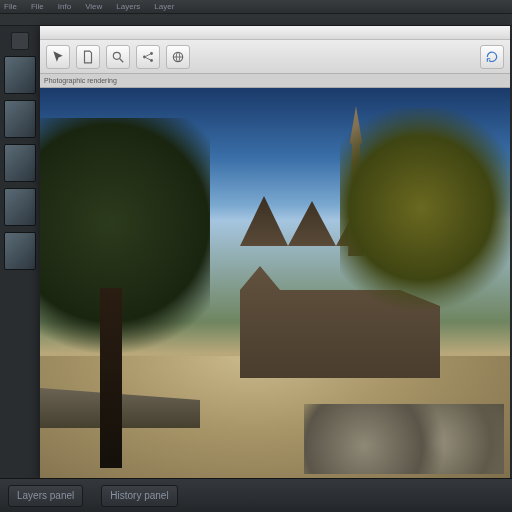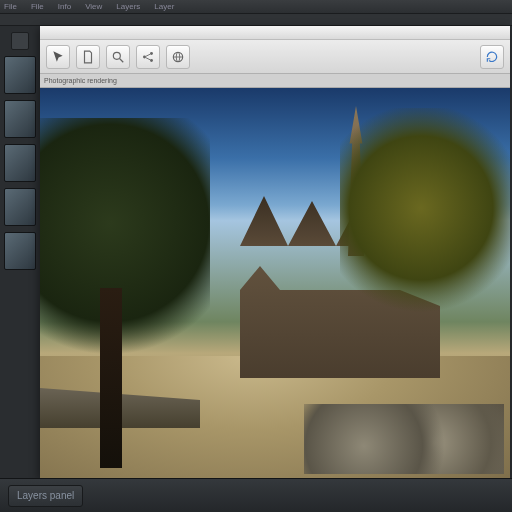--- a/index.html
+++ b/index.html
@@ -254,13 +254,14 @@
     <div class="spire"></div>
     <div class="tree-right"></div>
     <div class="tree-left"></div>
     <div class="trunk-left"></div>
     <div class="rocks"></div>
   </div>
 </div>
 
 <div class="bottom-strip">
   <div class="bottom-panel">Layers panel</div>
+  <div class="bottom-panel">History panel</div>
 </div>
 
 </body></html>

